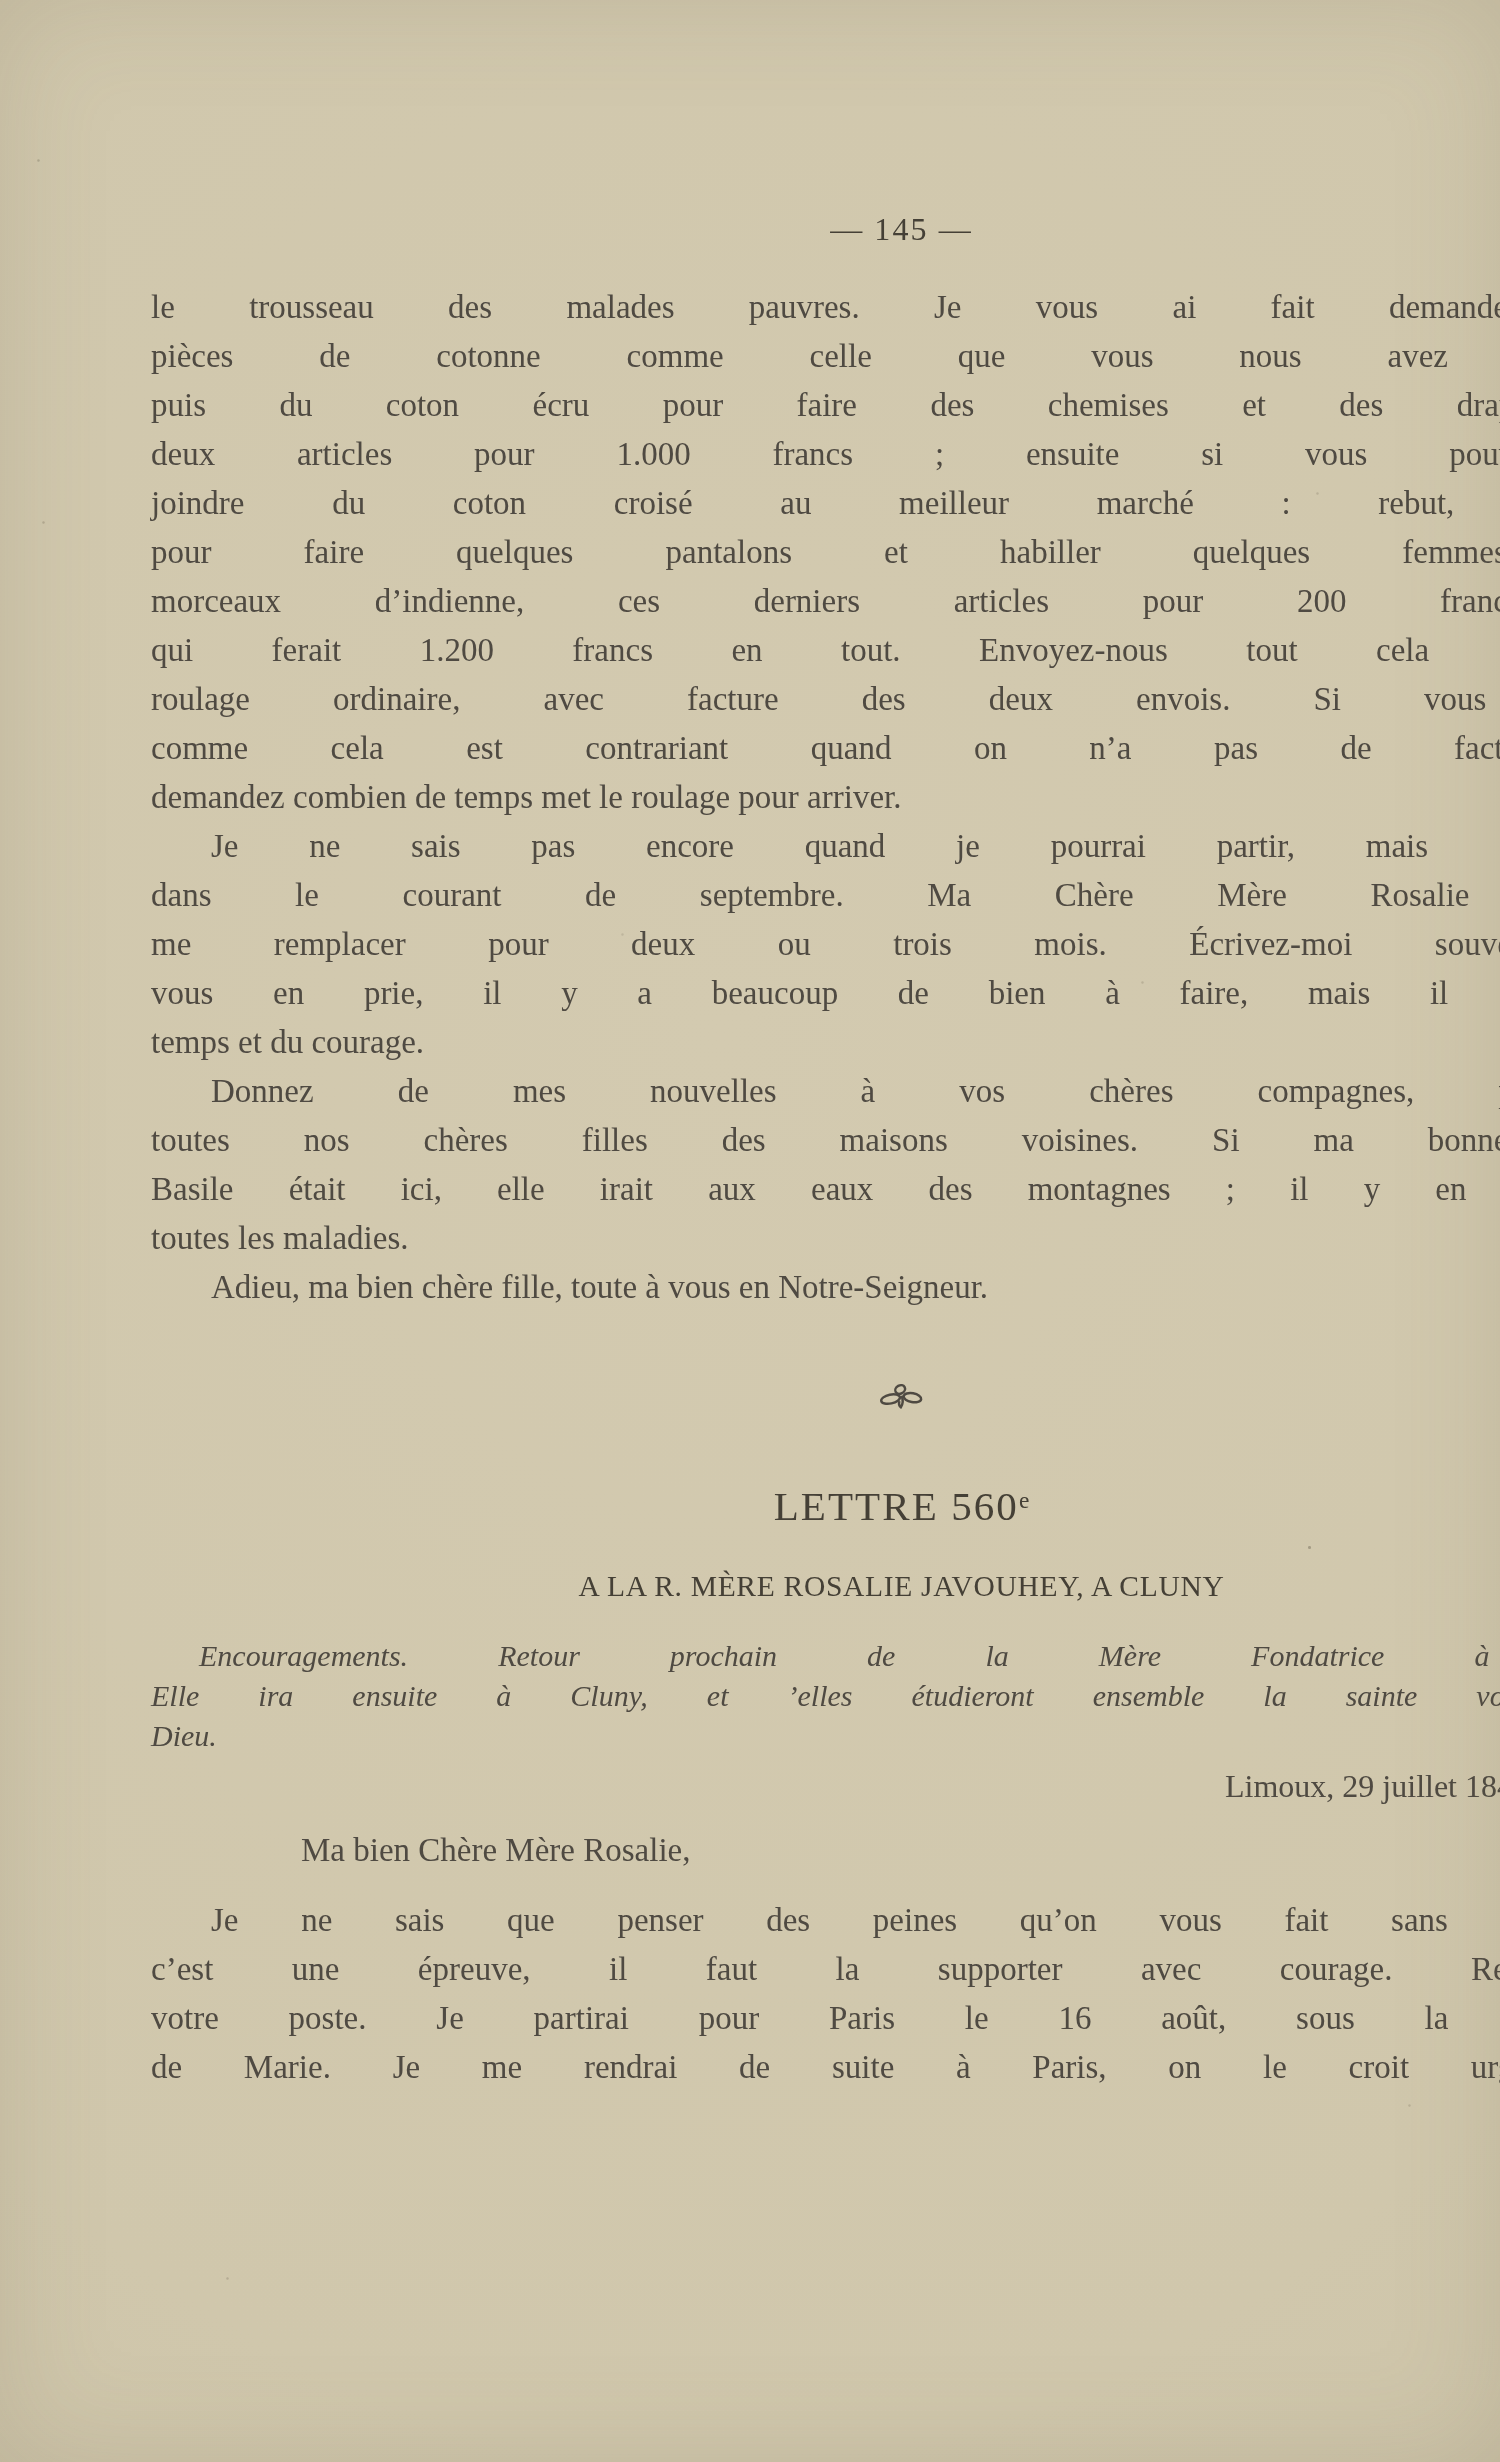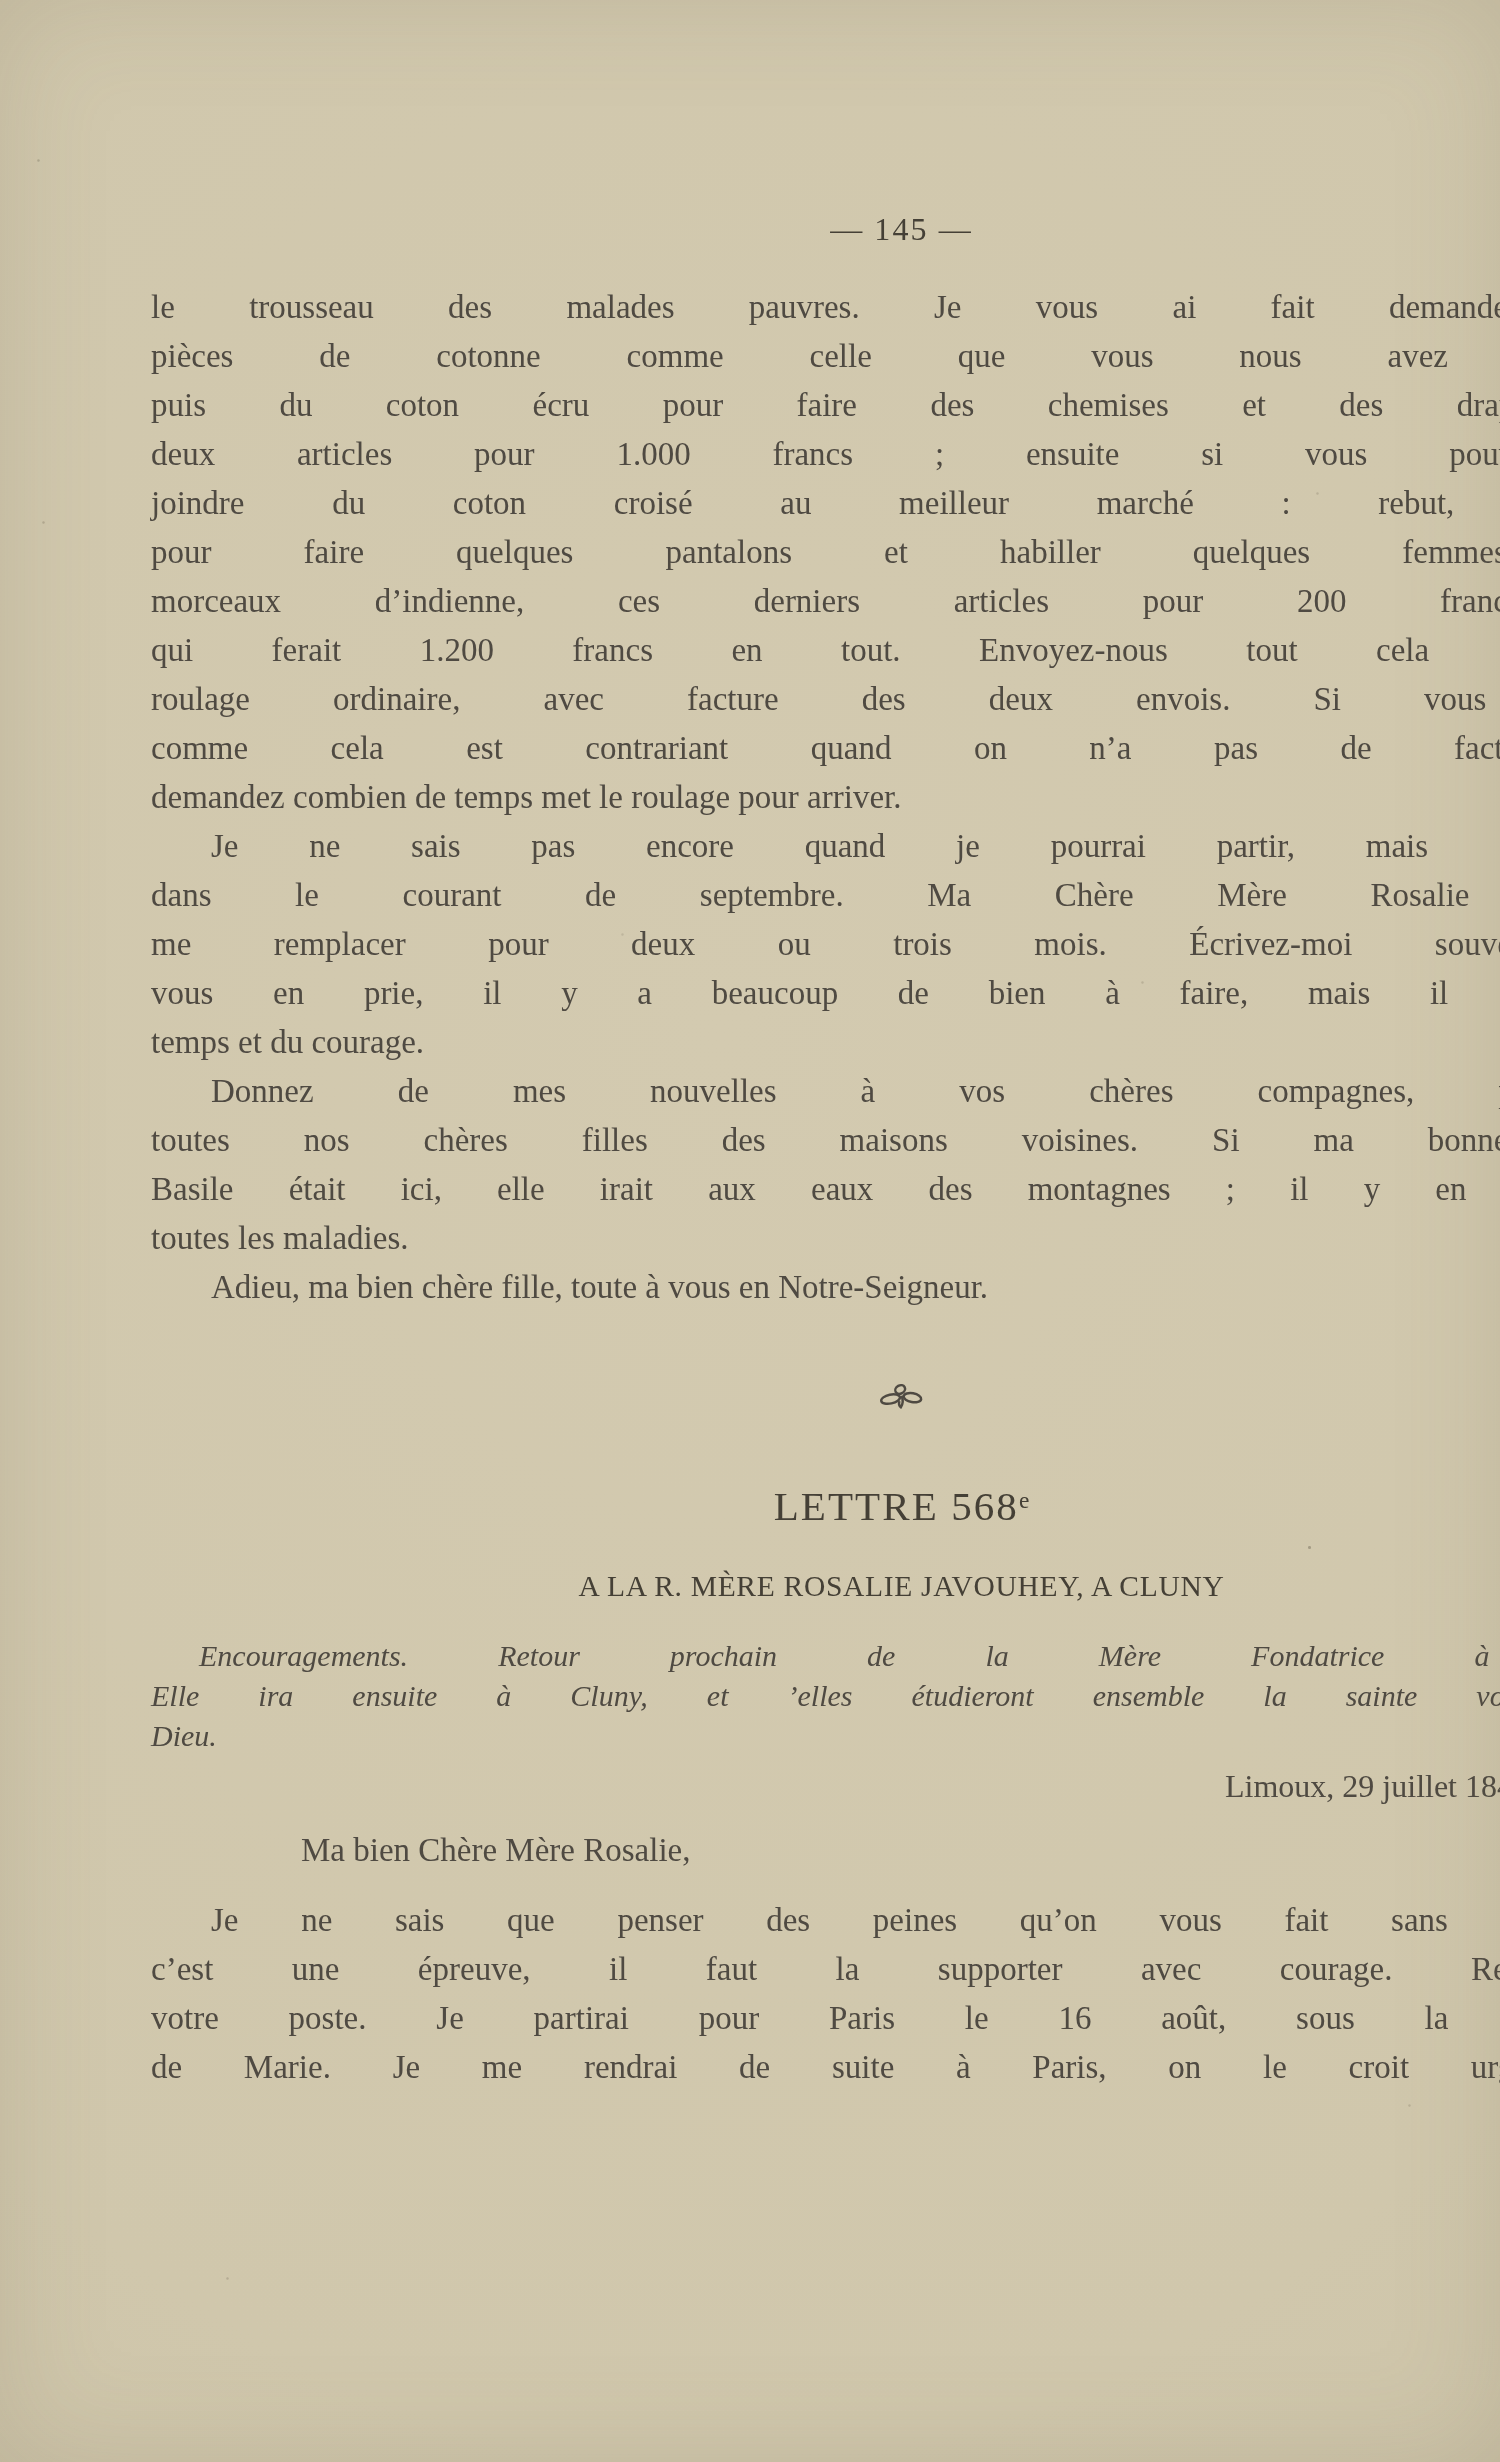--- a/index.html
+++ b/index.html
@@ -106,21 +106,21 @@
   <div class="text-col ornament abs">
     <svg width="45" height="30" viewBox="0 0 66 44">
       <ellipse class="ink-stroke" cx="17" cy="25" rx="14" ry="6.5" transform="rotate(-12 17 25)"></ellipse>
       <ellipse class="ink-stroke" cx="49" cy="23" rx="13" ry="6.5" transform="rotate(10 49 23)"></ellipse>
       <ellipse class="ink-stroke" cx="31" cy="11" rx="7.5" ry="6" transform="rotate(-28 31 11)"></ellipse>
       <path class="ink-stroke" d="M33,20 q4,9 -1,17 q-4,-3 -2,-9"></path>
     </svg>
   </div>
 
   <div class="text-col lettre-title abs">
-    <span>LETTRE 568</span><sup>e</sup>
+    <span>LETTRE 560</span><sup>e</sup>
   </div>
 
   <div class="text-col addressee abs">A LA R. MÈRE ROSALIE JAVOUHEY, A CLUNY</div>
 
   <div class="text-col summary abs">
       <div class="paragraph">
         <div class="line indented">Encouragements. Retour prochain de la Mère Fondatrice à Paris.</div>
         <div class="line">Elle ira ensuite à Cluny, et ’elles étudieront ensemble la sainte volonté de</div>
         <div class="line line-left">Dieu.</div>
       </div>

